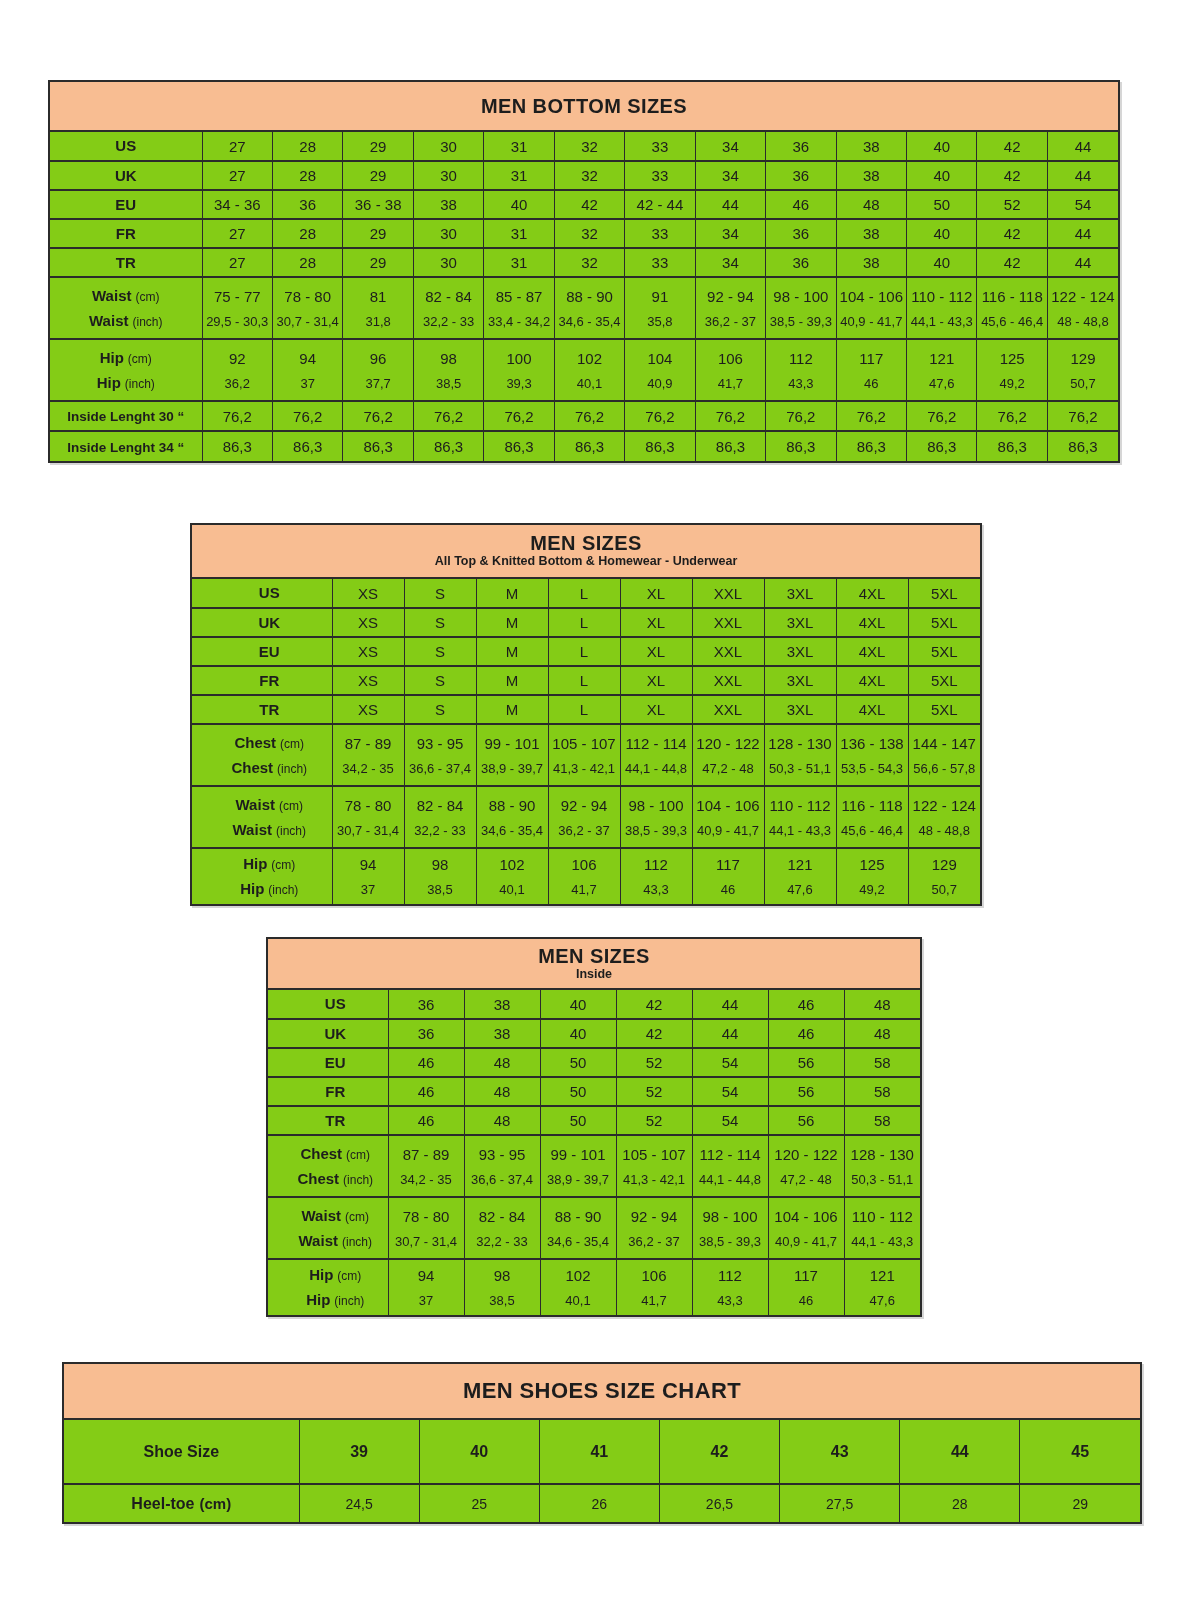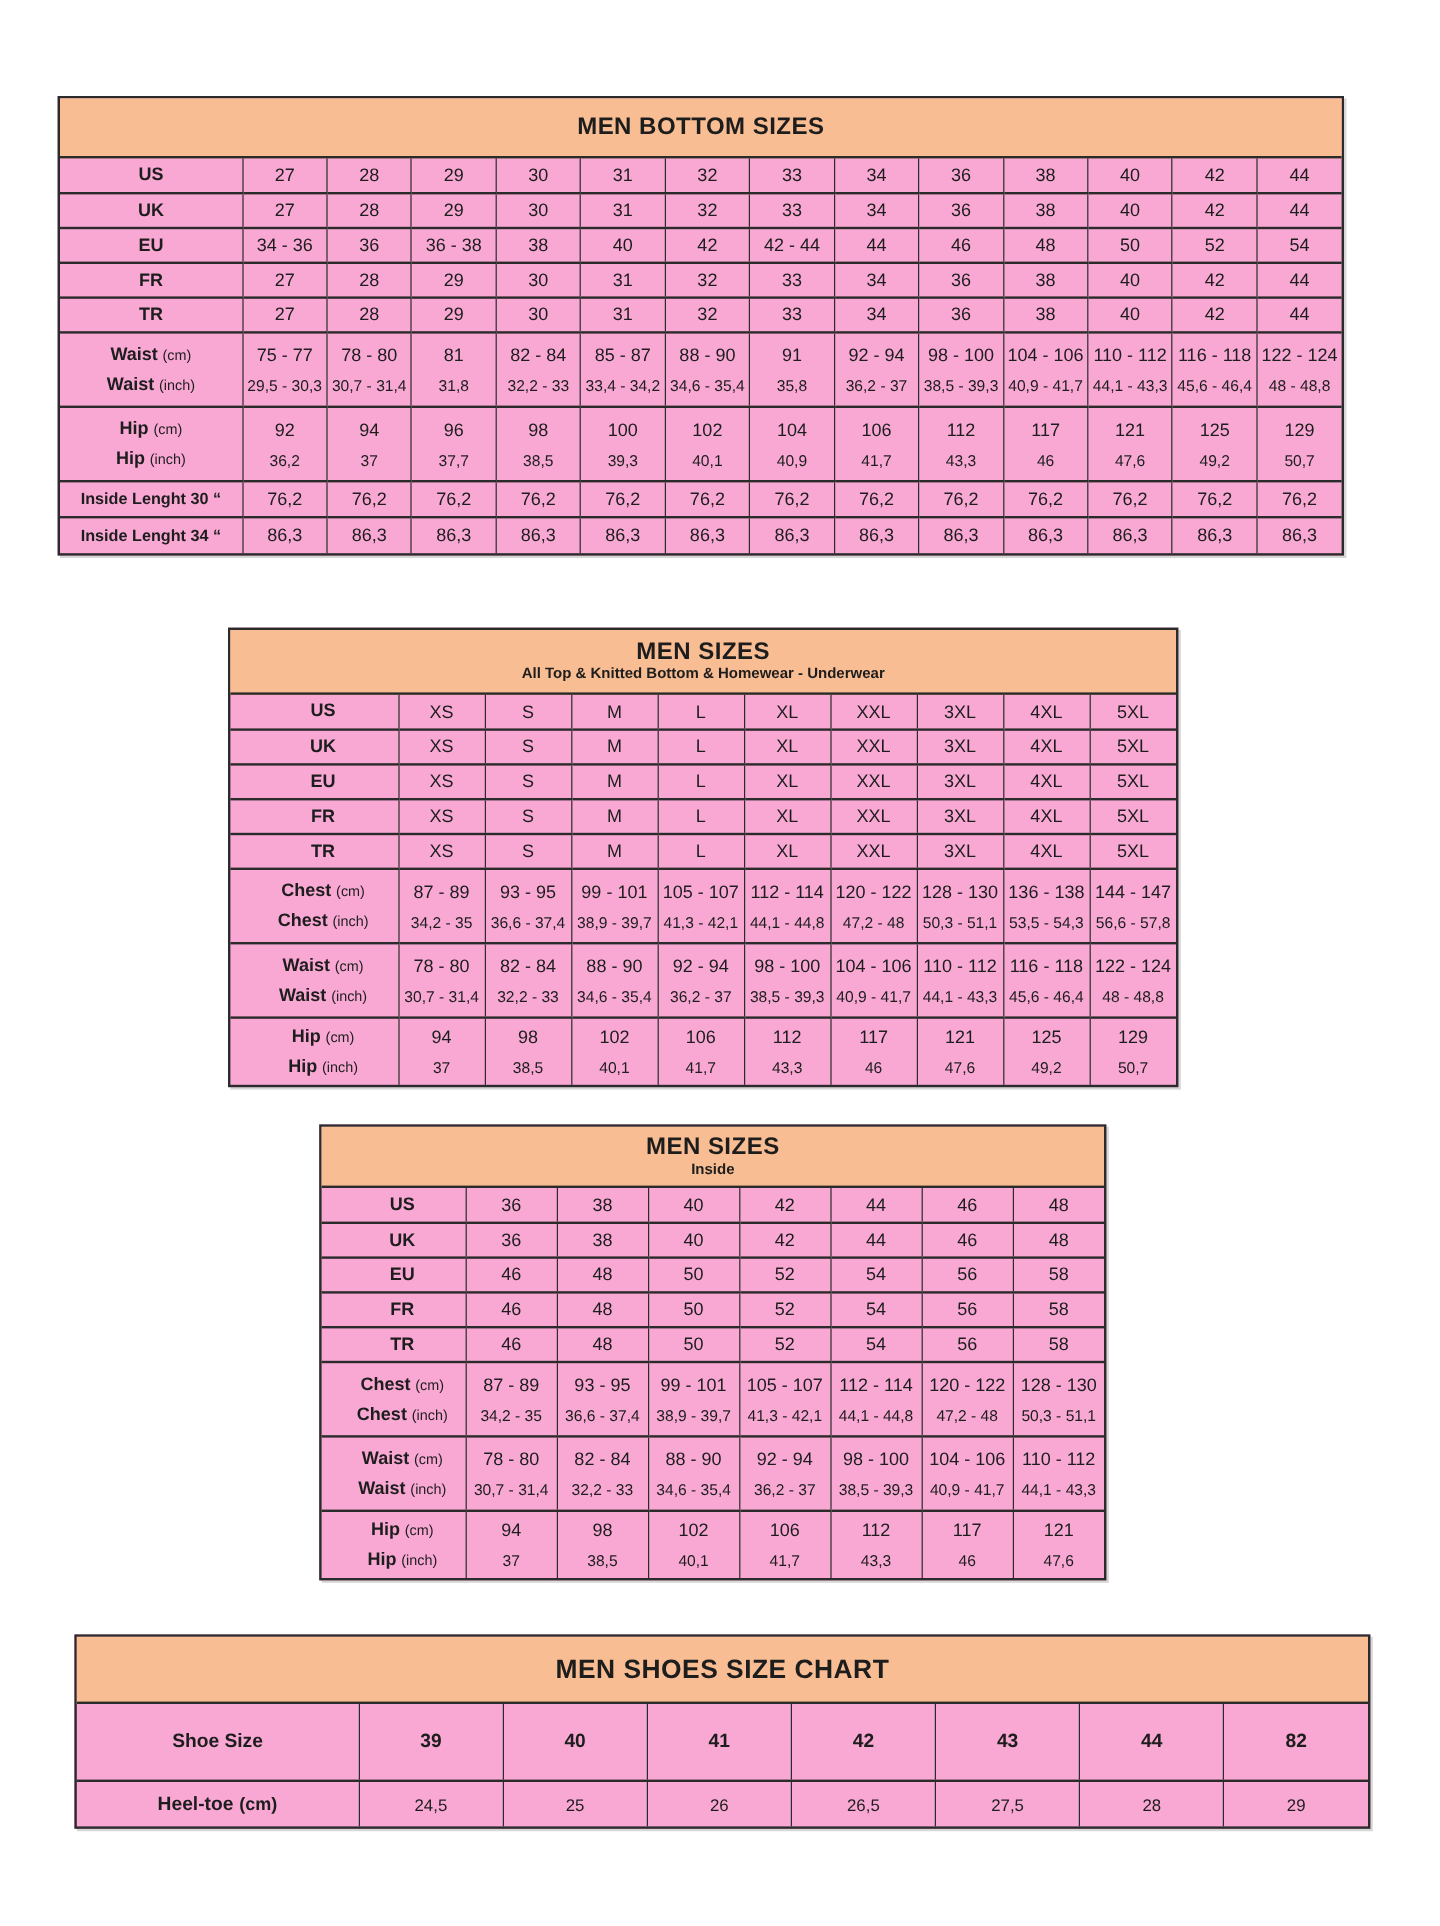--- a/index.html
+++ b/index.html
@@ -12,21 +12,21 @@
   #page {
     position: relative;
     width: 1200px;
     height: 1605px;
     background: #ffffff;
     overflow: hidden;
   }
   .size-table {
     position: absolute;
     border: 2px solid #2b2b2b;
-    background: #f9a8d4;
+    background: #84cc16;
     box-shadow: 2px 2px 0 rgba(90,90,90,0.25);
     box-sizing: border-box;
   }
   .t-header {
     background: #f8bd92;
     border-bottom: 2px solid #2b2b2b;
     display: flex;
     flex-direction: column;
     align-items: center;
     justify-content: center;
@@ -967,21 +967,21 @@
           <tr class="single shoe">
             <td class="label-cell">
               <div class="lab-line"><span class="lbl">Shoe Size</span></div>
             </td>
             <td class="val">39</td>
             <td class="val">40</td>
             <td class="val">41</td>
             <td class="val">42</td>
             <td class="val">43</td>
             <td class="val">44</td>
-            <td class="val">82</td>
+            <td class="val">45</td>
           </tr>
           <tr class="single heel">
             <td class="label-cell">
               <div class="lab-line"><span class="lbl">Heel-toe</span><span class="unit">(cm)</span></div>
             </td>
             <td class="val">24,5</td>
             <td class="val">25</td>
             <td class="val">26</td>
             <td class="val">26,5</td>
             <td class="val">27,5</td>

